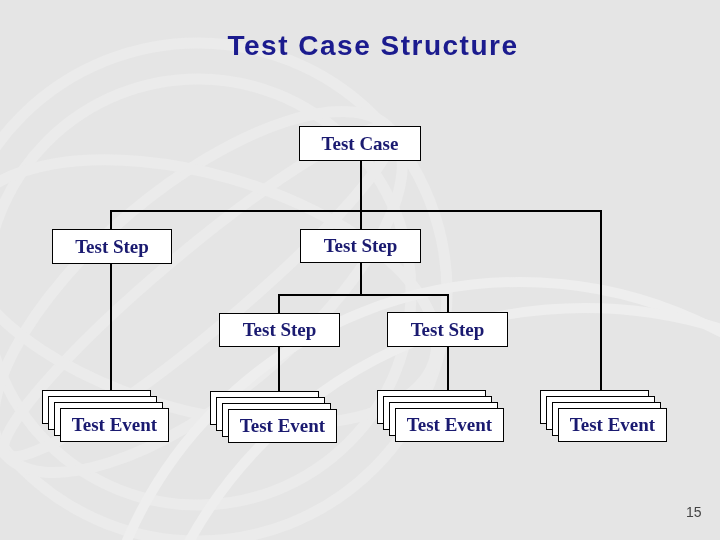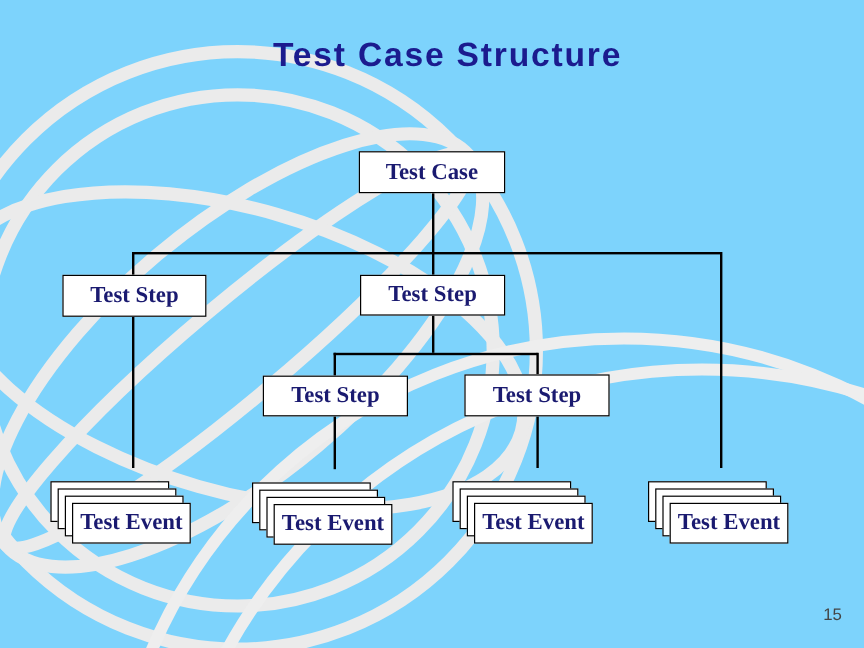--- a/index.html
+++ b/index.html
@@ -1,19 +1,19 @@
 <!DOCTYPE html>
 <html><head>
 <meta charset="utf-8">
 <style>
   html,body { margin:0; padding:0; }
   body { width:720px; height:540px; font-family:"Liberation Sans", sans-serif; }
   .slide {
     position:relative; width:720px; height:540px;
-    background:#7dd3fc; overflow:hidden;
+    background:#e5e5e5; overflow:hidden;
   }
   .watermark { position:absolute; left:0; top:0; z-index:0; }
   .title {
     position:absolute; left:0; top:30px; width:720px; z-index:2;
     padding-left:26px; box-sizing:border-box;
     text-align:center; font-size:28px; font-weight:bold; letter-spacing:1.5px;
     color:#1b1b8e; font-family:"Liberation Sans", sans-serif;
   }
   .diagram { position:absolute; left:0; top:0; width:720px; height:540px; z-index:1;text-align:center; }
   .line { position:absolute; background:#000000; }
@@ -21,22 +21,22 @@
   .line.h { height:1.5px; }
   .node {
     position:absolute; box-sizing:border-box;
     background:#ffffff; border:1.5px solid #000000;
     display:flex; align-items:center; justify-content:center;
     font-family:"Liberation Serif", serif; font-weight:bold;
     font-size:19px; color:#1a1a70; white-space:nowrap;
   }
   .stack { position:absolute; width:140px; height:53px; }
   .stack .layer {
-    position:absolute; box-sizing:border-box; width:99px; height:34px;
-    background:#ffffff; border:1.4px solid #000000;margin-top:11px;
+    position:absolute; box-sizing:border-box; width:109px; height:34px;
+    background:#ffffff; border:1.4px solid #000000;
   }
   .stack .l1 { left:0;    top:0;    }
   .stack .l2 { left:6px;  top:6px;  }
   .stack .l3 { left:12px; top:12px; }
   .stack .front {
     left:18px; top:18px;
     display:flex; align-items:center; justify-content:center;
     font-family:"Liberation Serif", serif; font-weight:bold;
     font-size:19px; color:#1a1a70; white-space:nowrap;
   }

